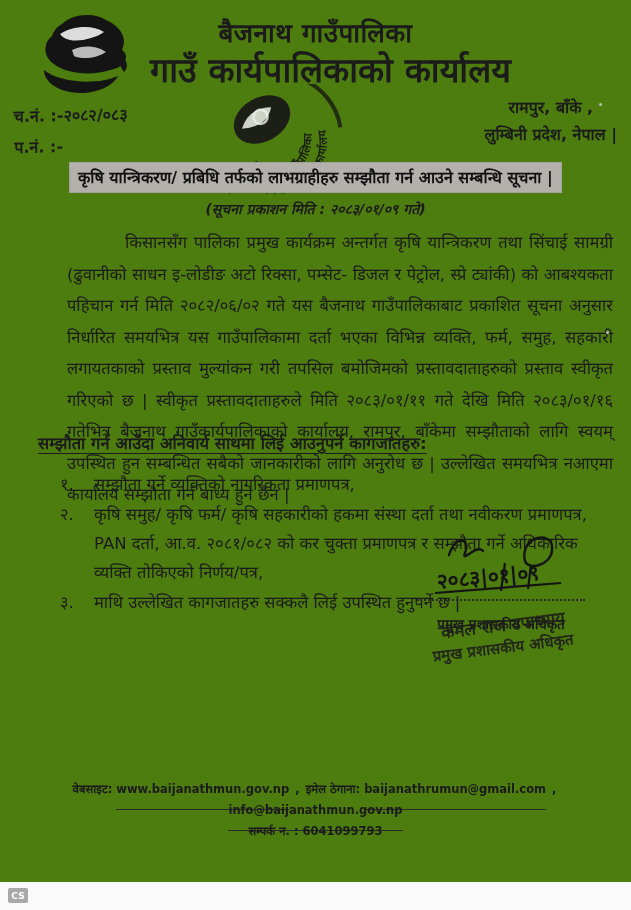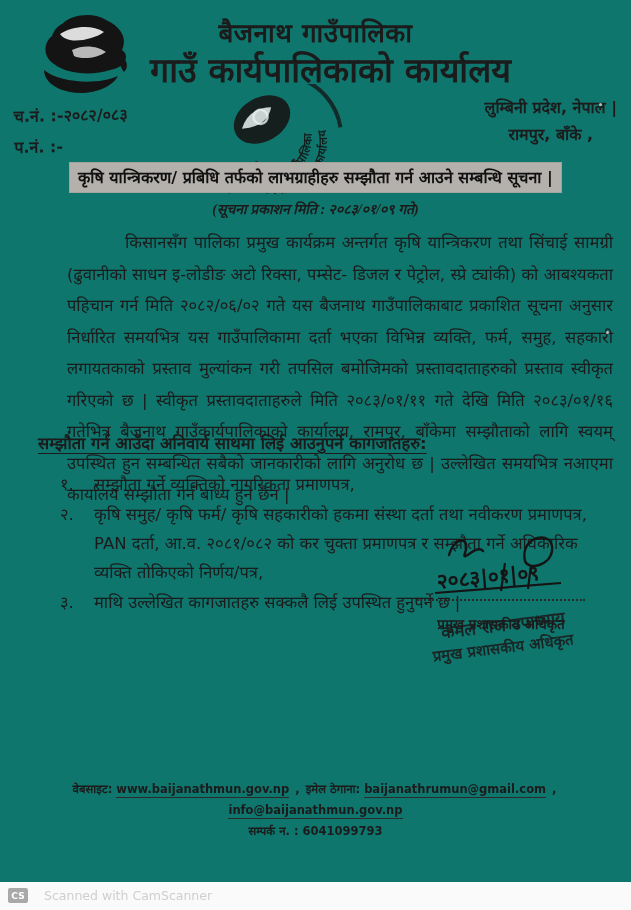--- a/index.html
+++ b/index.html
@@ -1,37 +1,37 @@
 <!DOCTYPE html>
 <html style="--highlight: #b4b1ad; --ink: #1b1b1b;"><head>
 <meta charset="utf-8">
 <style>
   html,body{margin:0;padding:0;background:#e9e9e9;}
   .page{
-    position:relative;width:631px;height:910px;margin:0 auto;background:#0f766e;
+    position:relative;width:631px;height:910px;margin:0 auto;background:#4d7c0f;
     font-family:"DejaVu Sans",sans-serif;color:#1b1b1b;overflow:hidden;
   }
   
   .title1{position:absolute;top:14px;left:0;right:0;text-align:center;
     font-size:26px;font-weight:bold;letter-spacing:.5px;}
   .title2{position:absolute;top:46px;left:30px;right:0;text-align:center;
     font-size:34px;font-weight:bold;}
   .logo{position:absolute;left:32px;top:12px;width:108px;height:92px;}
   .refs{position:absolute;left:14px;top:100px;font-size:16px;font-weight:bold;
     line-height:31px;transform:rotate(-1deg);}
   .address{position:absolute;right:14px;top:94px;text-align:center;
     font-size:16px;font-weight:600;line-height:27px;}
   .hstamp{position:absolute;left:186px;top:84px;width:178px;height:132px;pointer-events:none;}
   
   .subjectrow{position:absolute;top:163px;left:0;right:0;text-align:center;}
   .subject{display:inline-block;background:var(--highlight,#b4b1ad);
     padding:3px 8px 4px;font-size:16px;font-weight:bold;color:#111;
     box-shadow:0 0 0 1px #a5a29e;}
   .pubdate{position:absolute;top:199px;left:0;right:0;text-align:center;
-    font-size:14px;font-weight:bold;font-style:italic;font-family:Liberation Serif, serif;}
+    font-size:14px;font-weight:bold;font-style:italic;}
   
   .bodypar{position:absolute;top:227px;left:55px;width:546px;
     font-size:16.5px;line-height:31.5px;text-align:justify;text-indent:58px;margin-left:12px;}
   
   .checklist{position:absolute;top:431px;left:38px;width:578px;}
   .chk-head{font-size:16.5px;font-weight:bold;text-decoration:underline;
     text-underline-offset:4px;margin:0 0 16px 0;}
   .chk-item{display:flex;font-size:16.5px;line-height:29px;margin:0 0 1px 22px;}
   .chk-num{width:26px;flex:0 0 26px;}
   .chk-text{flex:1;margin-left:8px;}
@@ -40,21 +40,21 @@
   .sig-svg{width:160px;height:72px;display:block;margin:0 auto;}
   .dotline{width:168px;margin:0 auto 3px;border-bottom:2.5px dotted #2a2a2a;}
   .typed-name{font-size:13.5px;font-weight:bold;}
   .typed-title{font-size:13.5px;font-weight:bold;margin-top:14px;}
   .namestamp{position:absolute;left:-14px;right:-18px;top:86px;opacity:.88;}
   .stamp-name{font-size:17px;font-weight:bold;transform:rotate(-7deg);}
   .stamp-title{font-size:15px;font-weight:bold;transform:rotate(-7deg);margin-top:1px;}
   
   .footer{position:absolute;top:779px;left:0;right:0;text-align:center;
     font-size:11.5px;font-weight:bold;line-height:21px;}
-  .flink{border-bottom:1.2px solid #2a2a2a;padding-bottom:1px;}
+  .flink{border-bottom:1.2px solid #2a2a2a;padding-bottom:13px;}
   .fsep{margin:0 2px;}
   
   .scanbar{position:absolute;left:0;right:0;bottom:0;height:28px;background:#fafafa;}
   .camscanner{position:absolute;left:8px;bottom:7px;display:flex;align-items:center;gap:16px;}
   .cs-icon{width:20px;height:15px;background:#a9a9a9;color:#fff;border-radius:2px;
     display:flex;align-items:center;justify-content:center;font-size:9px;font-weight:bold;}
   .cs-text{color:#cfcfcf;font-size:12.5px;font-weight:400;}
   .noise-dot{position:absolute;width:3px;height:3px;border-radius:50%;background:#bdbdbd;}
 </style>
 </head>
@@ -72,22 +72,22 @@
 
   <div class="title1">बैजनाथ गाउँपालिका</div>
   <div class="title2">गाउँ कार्यपालिकाको कार्यालय</div>
 
   <div class="refs">
     <div>च.नं. :-२०८२/०८३</div>
     <div>प.नं. :-</div>
   </div>
 
   <div class="address">
+    <div>रामपुर, बाँके ,</div>
     <div>लुम्बिनी प्रदेश, नेपाल |</div>
-    <div>रामपुर, बाँके ,</div>
   </div>
 
   <svg class="hstamp" viewBox="0 0 178 132" aria-hidden="true">
     <defs>
       <path id="arcIn" d="M 51 55 A 38 38 0 0 0 127 55"></path>
       <path id="arcOut" d="M 37 58 A 52 52 0 0 0 141 58"></path>
     </defs>
     <g transform="rotate(-30 89 58)" opacity=".9">
       <ellipse cx="89" cy="32" rx="30" ry="22" fill="#161616"></ellipse>
       <path d="M67 30 q16 -15 36 -4 q-13 15 -36 4 Z" fill="#fff" opacity=".85"></path>
@@ -158,16 +158,15 @@
       <span>6041099793</span>
     </div>
   </div>
 
   <span class="noise-dot" style="left:599px;top:103px;"></span>
   <span class="noise-dot" style="left:606px;top:331px;"></span>
 
   <div class="scanbar"></div>
   <div class="camscanner">
     <span class="cs-icon">CS</span>
-    <span class="cs-text">Scanned with CamScanner</span>
   </div>
 
 </div>
 
 </body></html>

